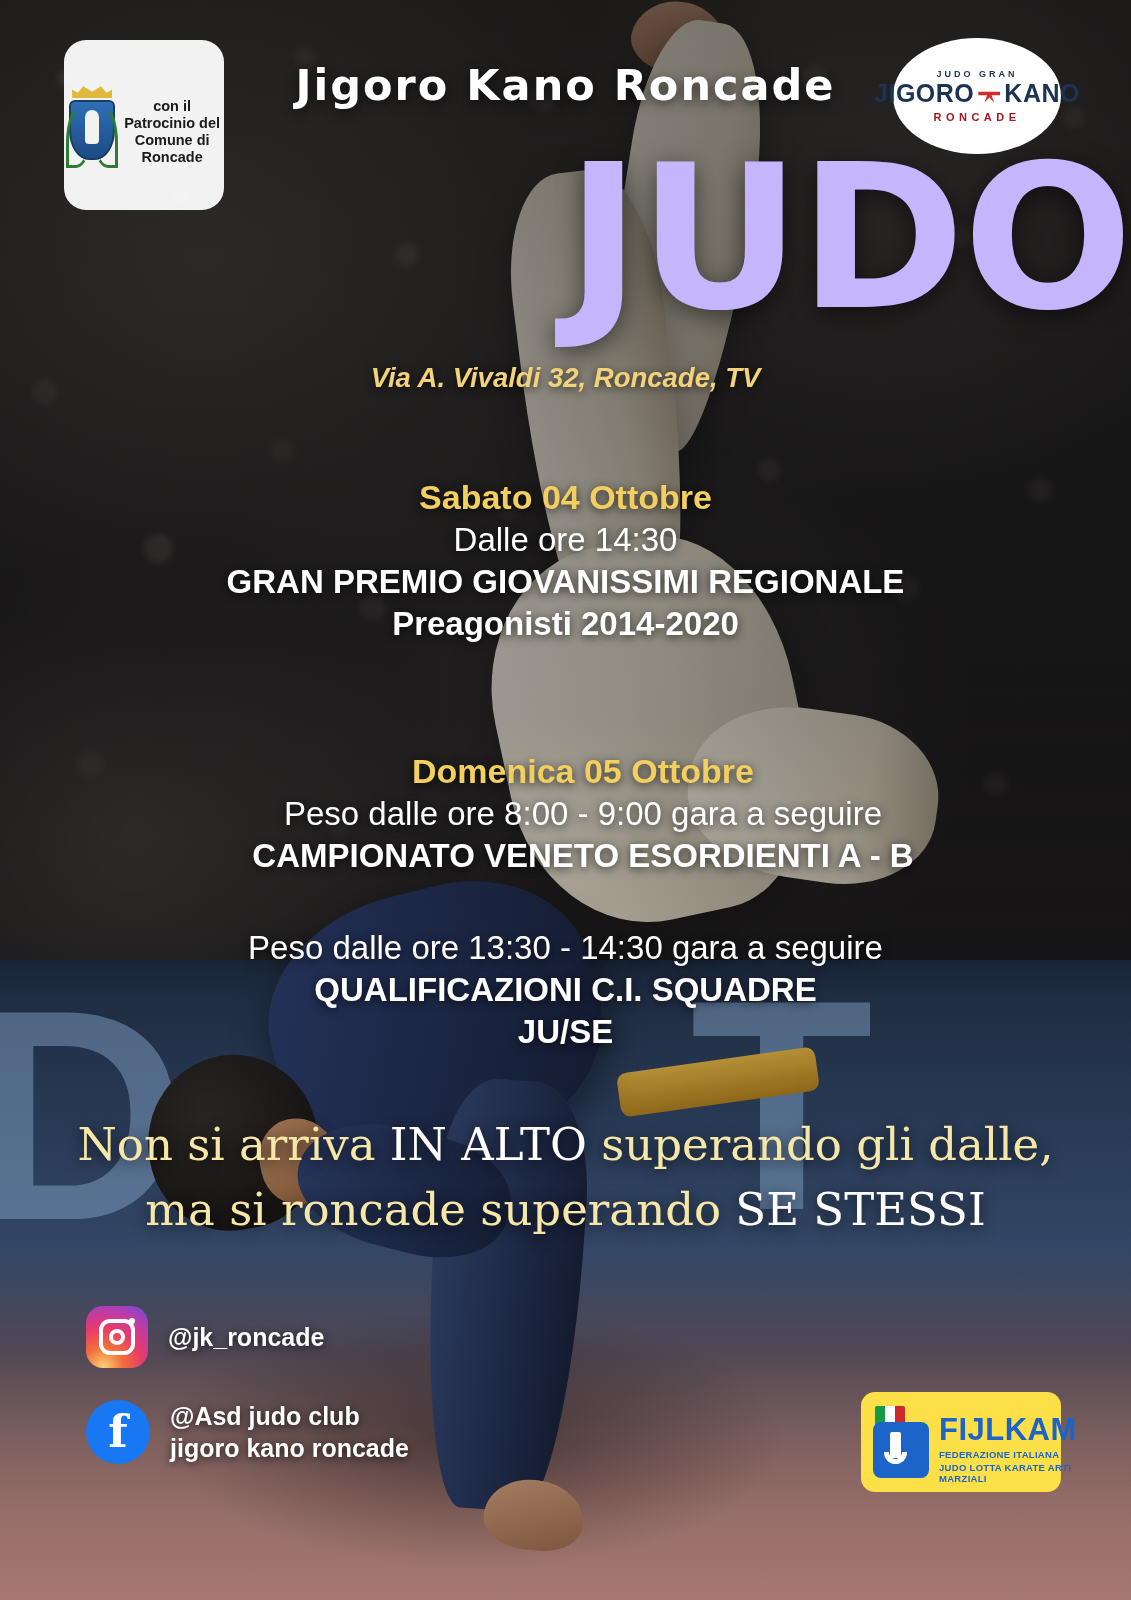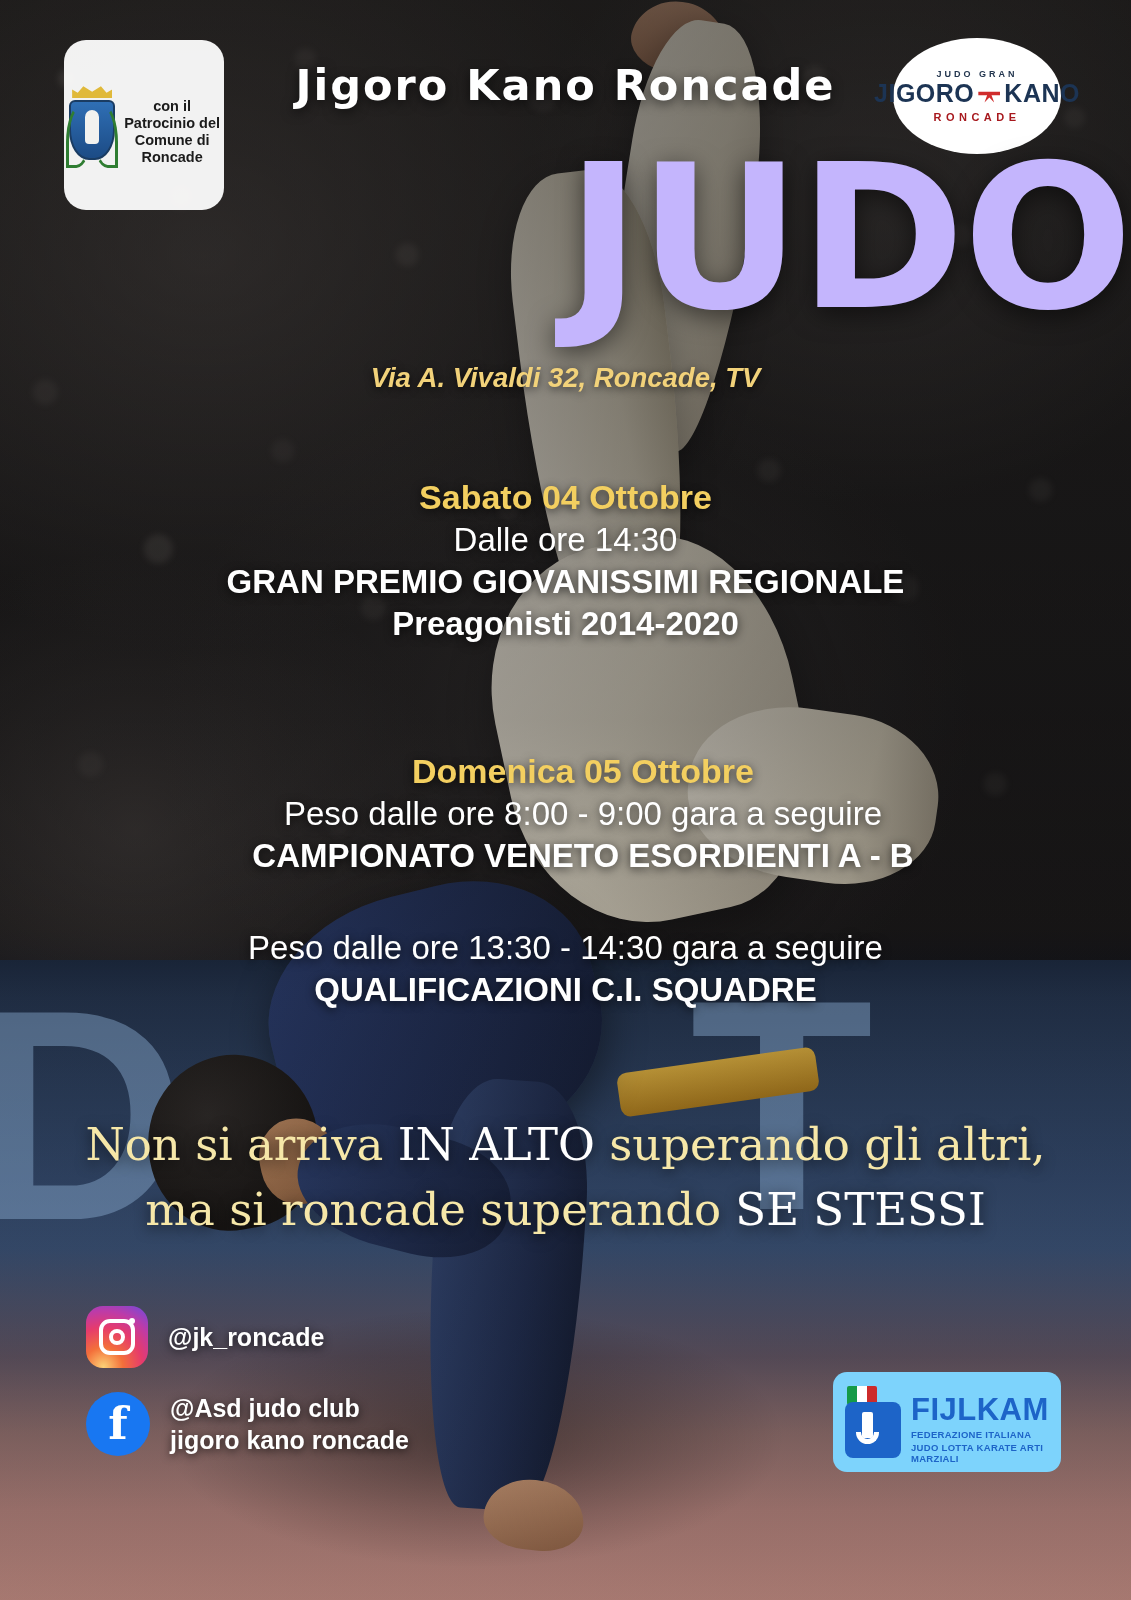--- a/index.html
+++ b/index.html
@@ -315,21 +315,21 @@
     font-family: "DejaVu Serif", serif;
     font-size: 45px;
     line-height: 1.45;
     text-shadow: 0 3px 14px rgba(0,0,0,0.7);
   }
   .quote .y { color: #f6e7a8; }
   .quote .w { color: #ffffff; }
 
   .social {
     position: absolute; left: 86px; top: 1306px;
-    display: flex; flex-direction: column; gap: 24px;
+    display: flex; flex-direction: column; gap: 32px;
   }
   .social-row { display: flex; align-items: center; gap: 20px; }
   .ig-icon {
     width: 62px; height: 62px; border-radius: 17px;
     background: radial-gradient(circle at 28% 98%, #fdd276 0%, #f36f3a 26%, #e63b6c 52%, #bd3ba8 74%, #6a4ce0 100%);
     position: relative;
   }
   .ig-icon:before {
     content: ""; position: absolute; left: 13px; top: 13px; width: 36px; height: 36px;
     border: 4px solid #fff; border-radius: 11px; box-sizing: border-box;
@@ -357,23 +357,23 @@
     font-weight: bold;
     font-size: 45px;
     line-height: 1;
   }
   .social-text {
     color: #ffffff; font-size: 25px; font-weight: bold; line-height: 1.28;
     text-shadow: 0 2px 8px rgba(0,0,0,0.7);
   }
 
   .fijlkam {
-    position: absolute; right: 70px; bottom: 128px;
-    width: 228px; height: 100px;
-    background: #7dd3fc;
+    position: absolute; right: 70px; bottom: 108px;
+    width: 200px; height: 100px;
+    background: #fde047;
     border-radius: 14px;
     display: flex; align-items: center; gap: 10px;
     padding: 0 12px;
     box-sizing: border-box;
   }
   .fij-flag {
     width: 30px; height: 19px; display: flex; border-radius: 2px; overflow: hidden;
     position: absolute; left: 14px; top: 14px;
   }
   .fij-flag i { flex: 1; }
@@ -476,25 +476,26 @@
 
     <div class="block b-sun">
       <div class="day-heading">Domenica 05 Ottobre</div>
       <div class="line-light">Peso dalle ore 8:00 - 9:00 gara a seguire</div>
       <div class="line-bold">CAMPIONATO VENETO ESORDIENTI A - B</div>
     </div>
 
     <div class="block b-qual">
       <div class="line-light">Peso dalle ore 13:30 - 14:30 gara a seguire</div>
       <div class="line-bold">QUALIFICAZIONI C.I. SQUADRE</div>
+      <div class="line-bold">JU/SE</div>
     </div>
 
     <div class="quote">
       <div>
-        <span class="y">Non si arriva </span><span class="w">IN ALTO</span><span class="y"> superando gli altri,</span>
+        <span class="y">Non si arriva </span><span class="w">IN ALTO</span><span class="y"> superando gli dalle,</span>
       </div>
       <div>
         <span class="y">ma si roncade superando </span><span class="w">SE STESSI</span>
       </div>
     </div>
 
     <div class="social">
       <div class="social-row">
         <div class="ig-icon">
             <span class="ig-dot"></span>

